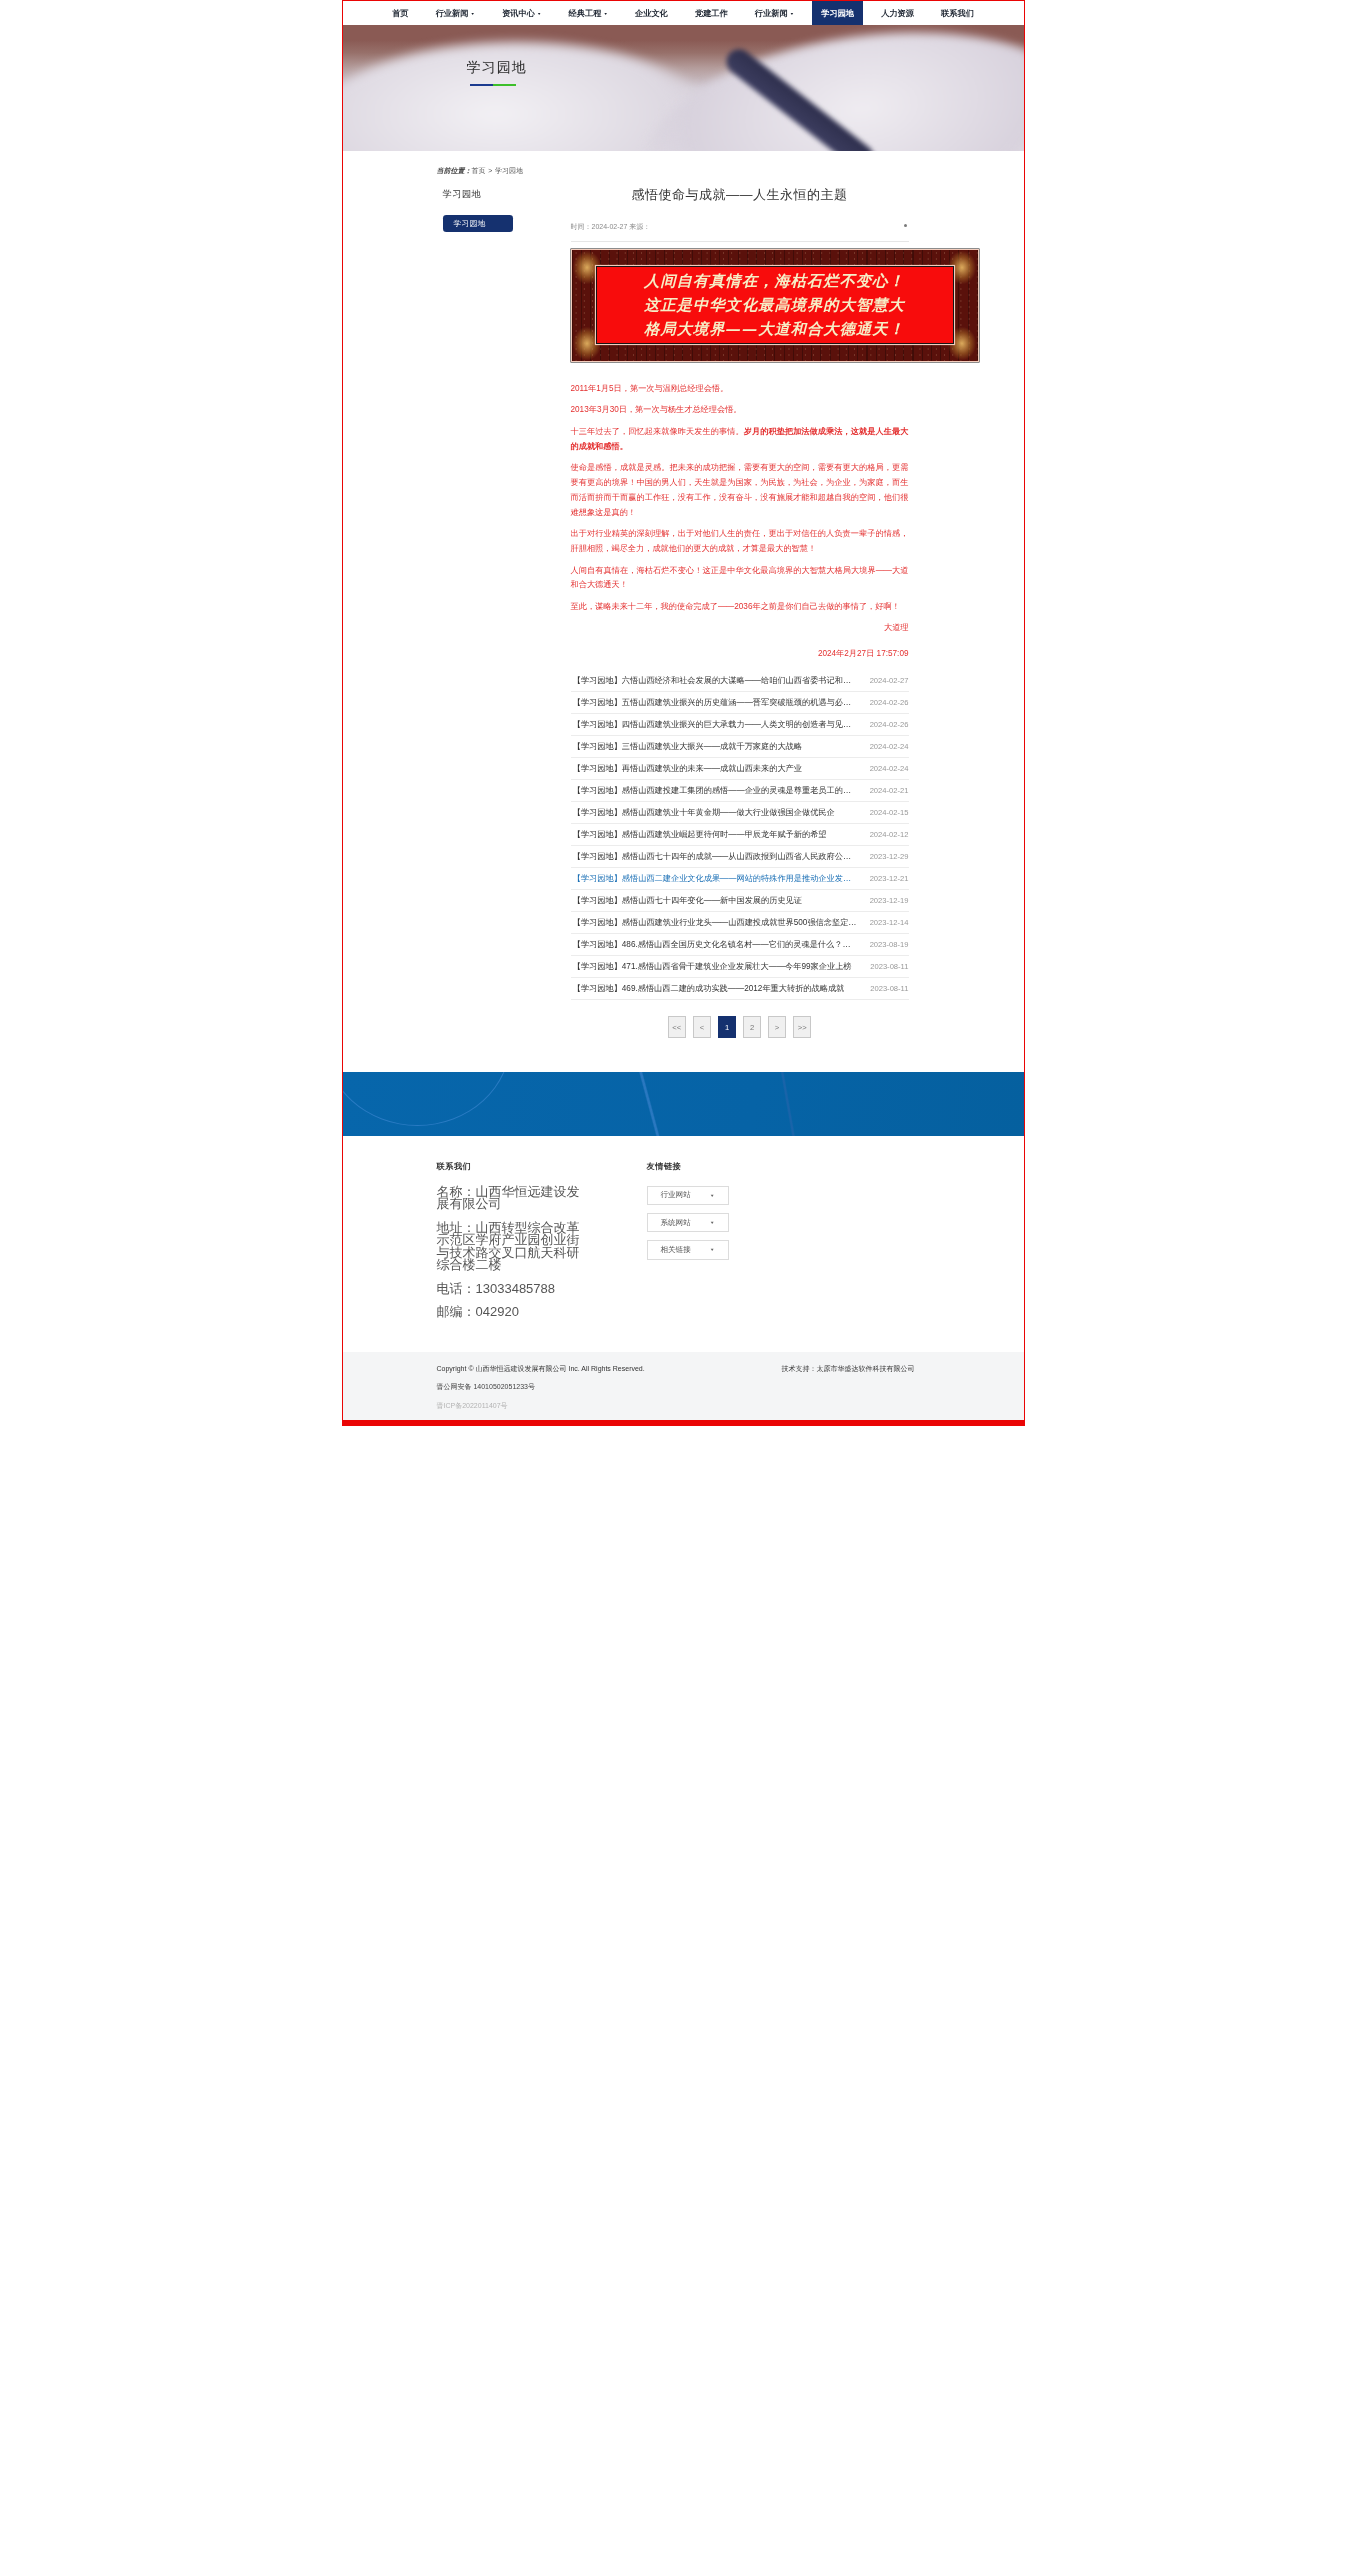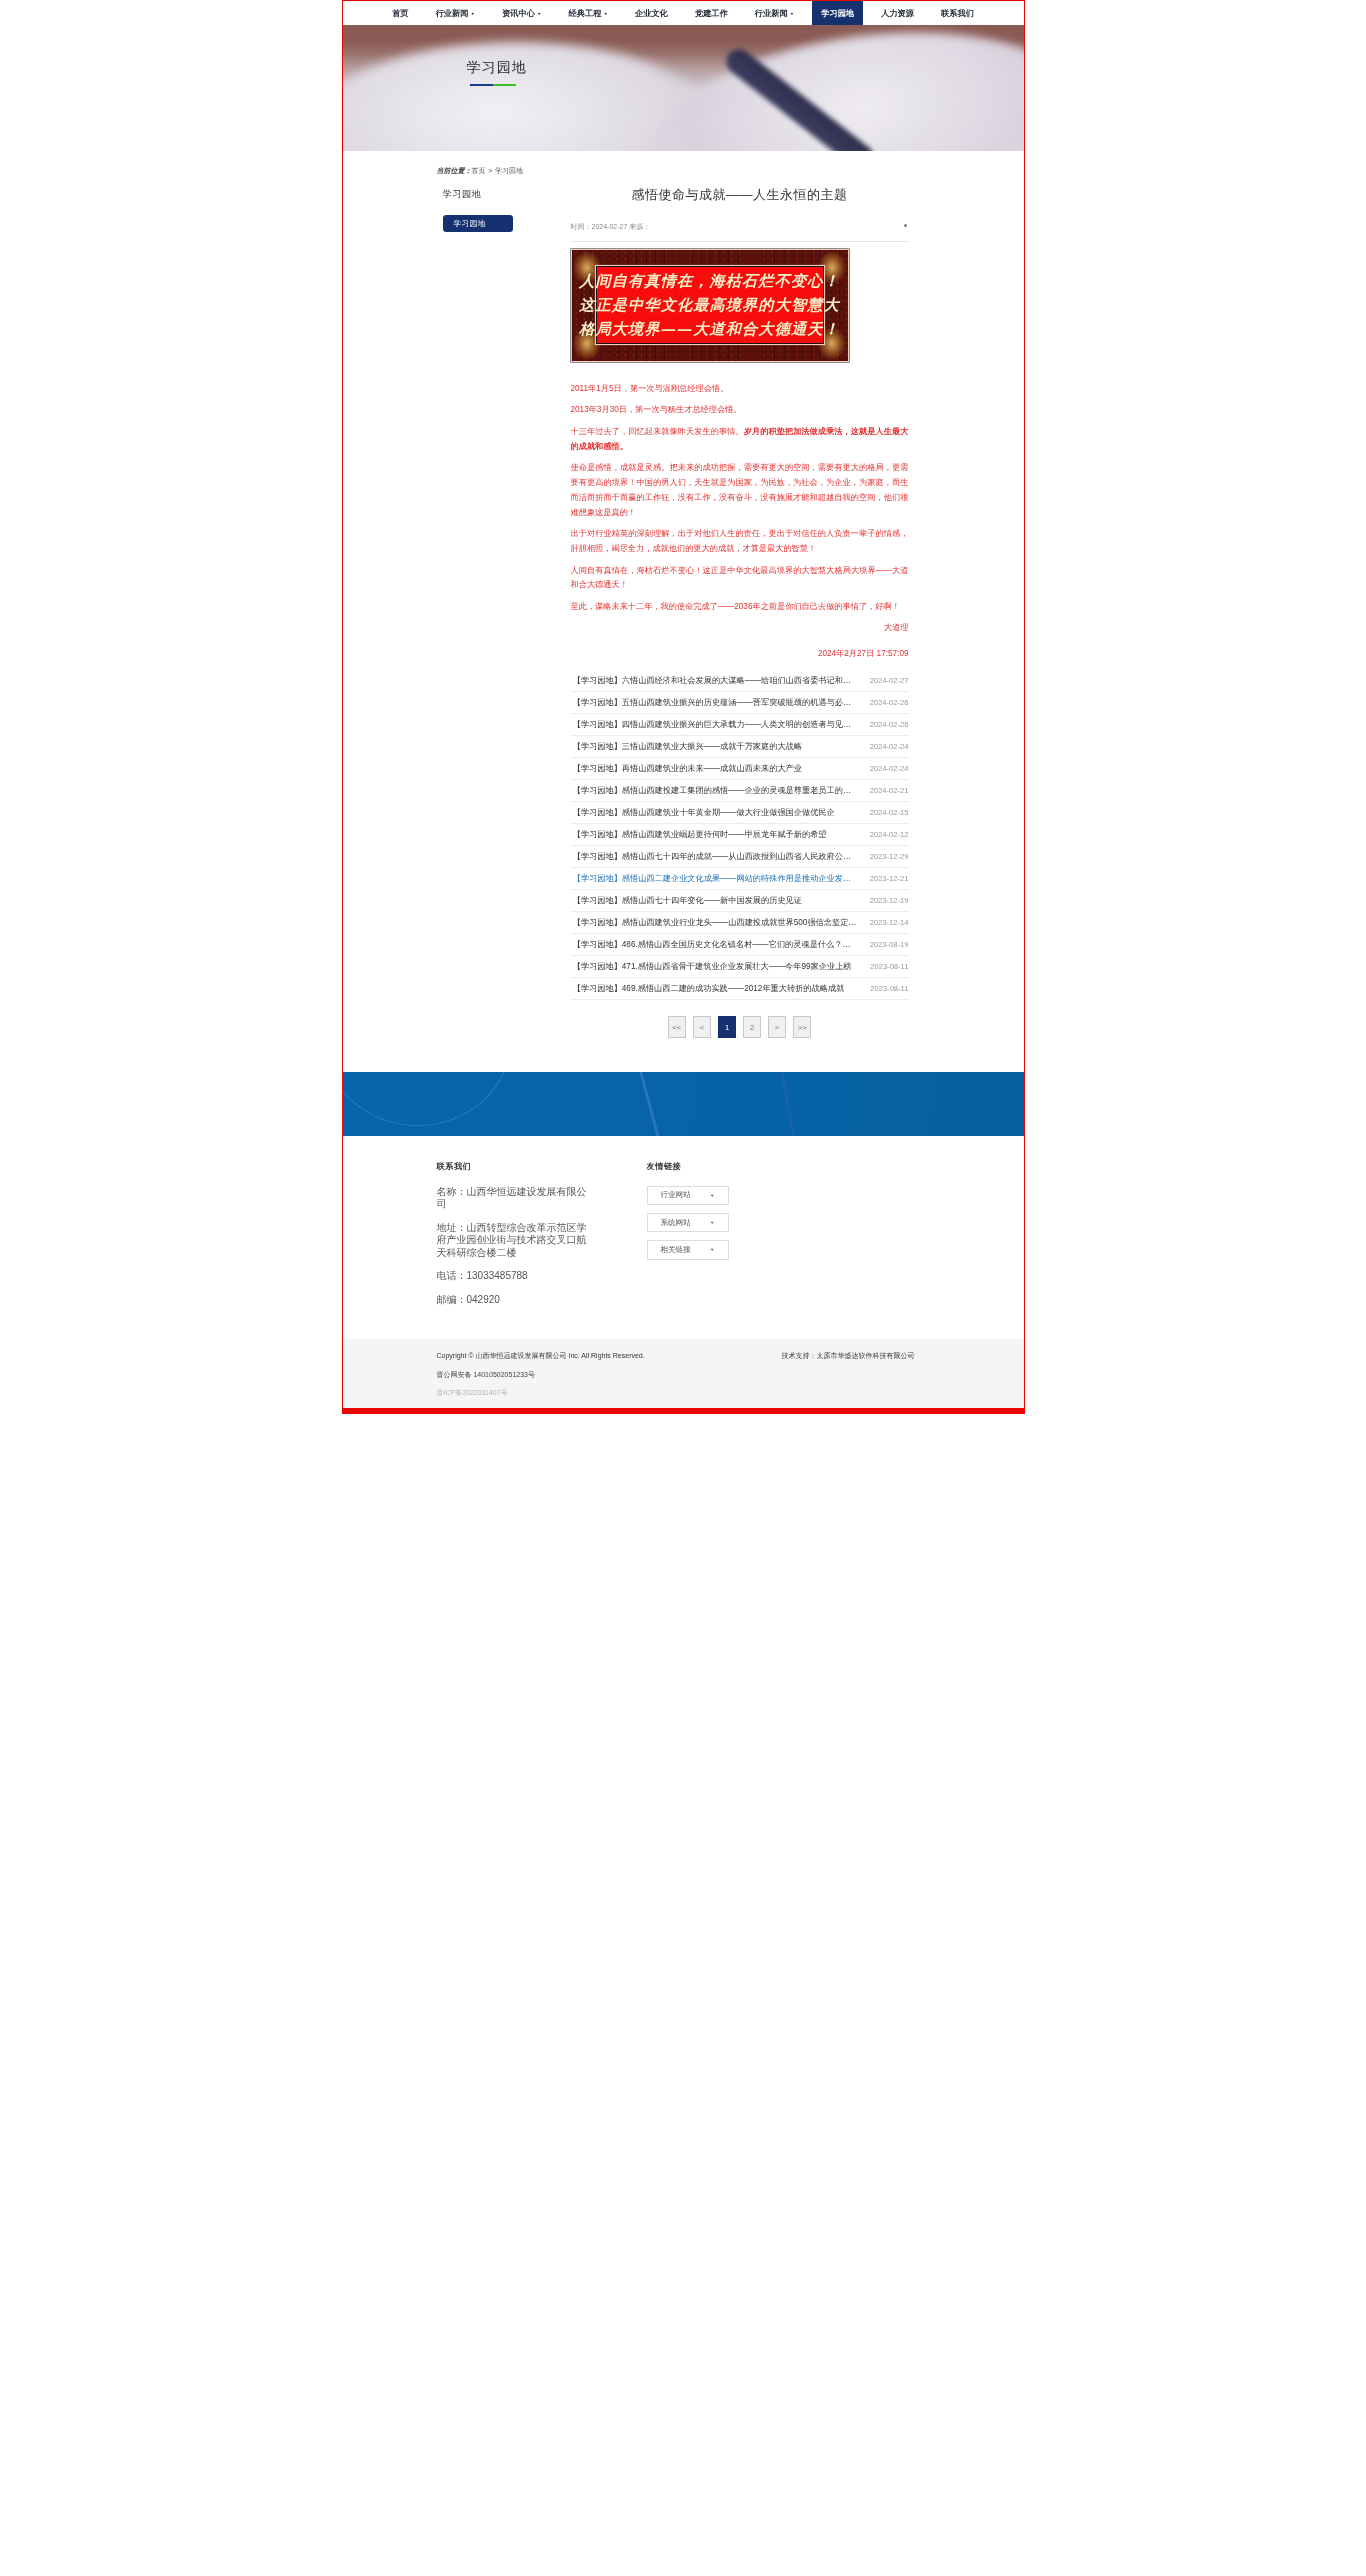--- a/index.html
+++ b/index.html
@@ -68,21 +68,21 @@
   .side-btn { margin-top:14px; width:70px; height:17px; background:#15316f; border-radius:3.3px;
     color:#fff; font-size:7.6px; display:flex; align-items:center; padding-left:11px; cursor:pointer;
     letter-spacing:0.5px; }
   .article { width:338px; margin-left:57px; }
   .art-title { text-align:center; font-size:13px; color:#333; font-weight:500; margin-top:9.8px; letter-spacing:0.5px; }
   .art-meta { position:relative; margin-top:18.5px; padding-bottom:8.7px; border-bottom:0.5px solid #e6e6e6;
     font-size:7px; color:#8a8a8a; }
   .meta-dot { position:absolute; right:1.1px; top:1.6px; width:3.3px; height:3.3px; border-radius:50%; background:#7a7a7a; }
 
   
-  .fig { position:relative; margin-top:6.5px; width:278px; height:113px;
+  .fig { position:relative; margin-top:6.5px; width:408px; height:113px;
     border:1.6px solid #f3cdbd; box-shadow:0 0 0 0.5px #1a1a1a;
     background:
       repeating-linear-gradient(90deg, rgba(0,0,0,.28) 0 1.1px, rgba(0,0,0,0) 1.1px 9.2px),
       radial-gradient(rgba(242,204,160,.38) 0.5px, rgba(0,0,0,0) 0.9px),
       #5a110b;
     background-size:auto, 8.2px 6px, auto; }
   .fig .corner { position:absolute; width:28px; height:33px; z-index:1;
     background:radial-gradient(ellipse at center, rgba(226,178,96,.95) 0%, rgba(170,110,40,.55) 45%, rgba(0,0,0,0) 72%); }
   .fig .c-tl { left:1.1px; top:1.1px; } .fig .c-tr { right:1.1px; top:1.1px; }
   .fig .c-bl { left:1.1px; bottom:1.1px; } .fig .c-br { right:1.1px; bottom:1.1px; }
@@ -119,21 +119,21 @@
       linear-gradient(75deg, rgba(0,0,0,0) 44.8%, rgba(60,130,205,.65) 45%, rgba(60,130,205,.65) 45.2%, rgba(0,0,0,0) 45.4%),
       linear-gradient(80deg, rgba(0,0,0,0) 64.8%, rgba(30,100,170,.8) 65%, rgba(30,100,170,.8) 65.15%, rgba(0,0,0,0) 65.35%),
       linear-gradient(100deg,#0766ab 0%,#0663a6 60%,#05609f 100%); }
   .blue-band::before { content:''; position:absolute; left:-19px; top:-117px; width:185px; height:169px;
     border:1.6px solid rgba(70,140,215,.55); border-radius:50%; }
 
   
   .footer { background:#fff; padding:24.5px 0 22px 94px; display:flex; }
   .f-col h3 { font-size:8.2px; color:#333; margin-bottom:14px; letter-spacing:0.5px; }
   .f-contact { width:210px; }
-  .f-contact .f-line { font-size:10px; color:#555; line-height:12.5px; margin-bottom:11px; width:151px; }
+  .f-contact .f-line { font-size:13px; color:#555; line-height:12.5px; margin-bottom:11px; width:151px; }
   .f-links .linkbox { width:82px; height:19.6px; border:0.5px solid #dcdcdc; display:flex; align-items:center;
     justify-content:center; gap:19px; font-size:7.6px; color:#555; margin-bottom:7.6px; cursor:pointer; background:#fff; }
   .f-links .dd-caret { font-size:4.9px; color:#666; transform:scaleY(.85); }
 
   
   .bottombar { background:#f4f5f6; padding:12px 109px 9.8px 94px; }
   .bb-row1 { display:flex; justify-content:space-between; font-size:7px; color:#333; }
   .bb-police { font-size:7px; color:#444; margin-top:8.7px; cursor:pointer; }
   .bb-icp { font-size:7px; color:#b3b3b3; margin-top:8.2px; cursor:pointer; }
   .red-strip { height:4.9px; background:#ea0505; }

